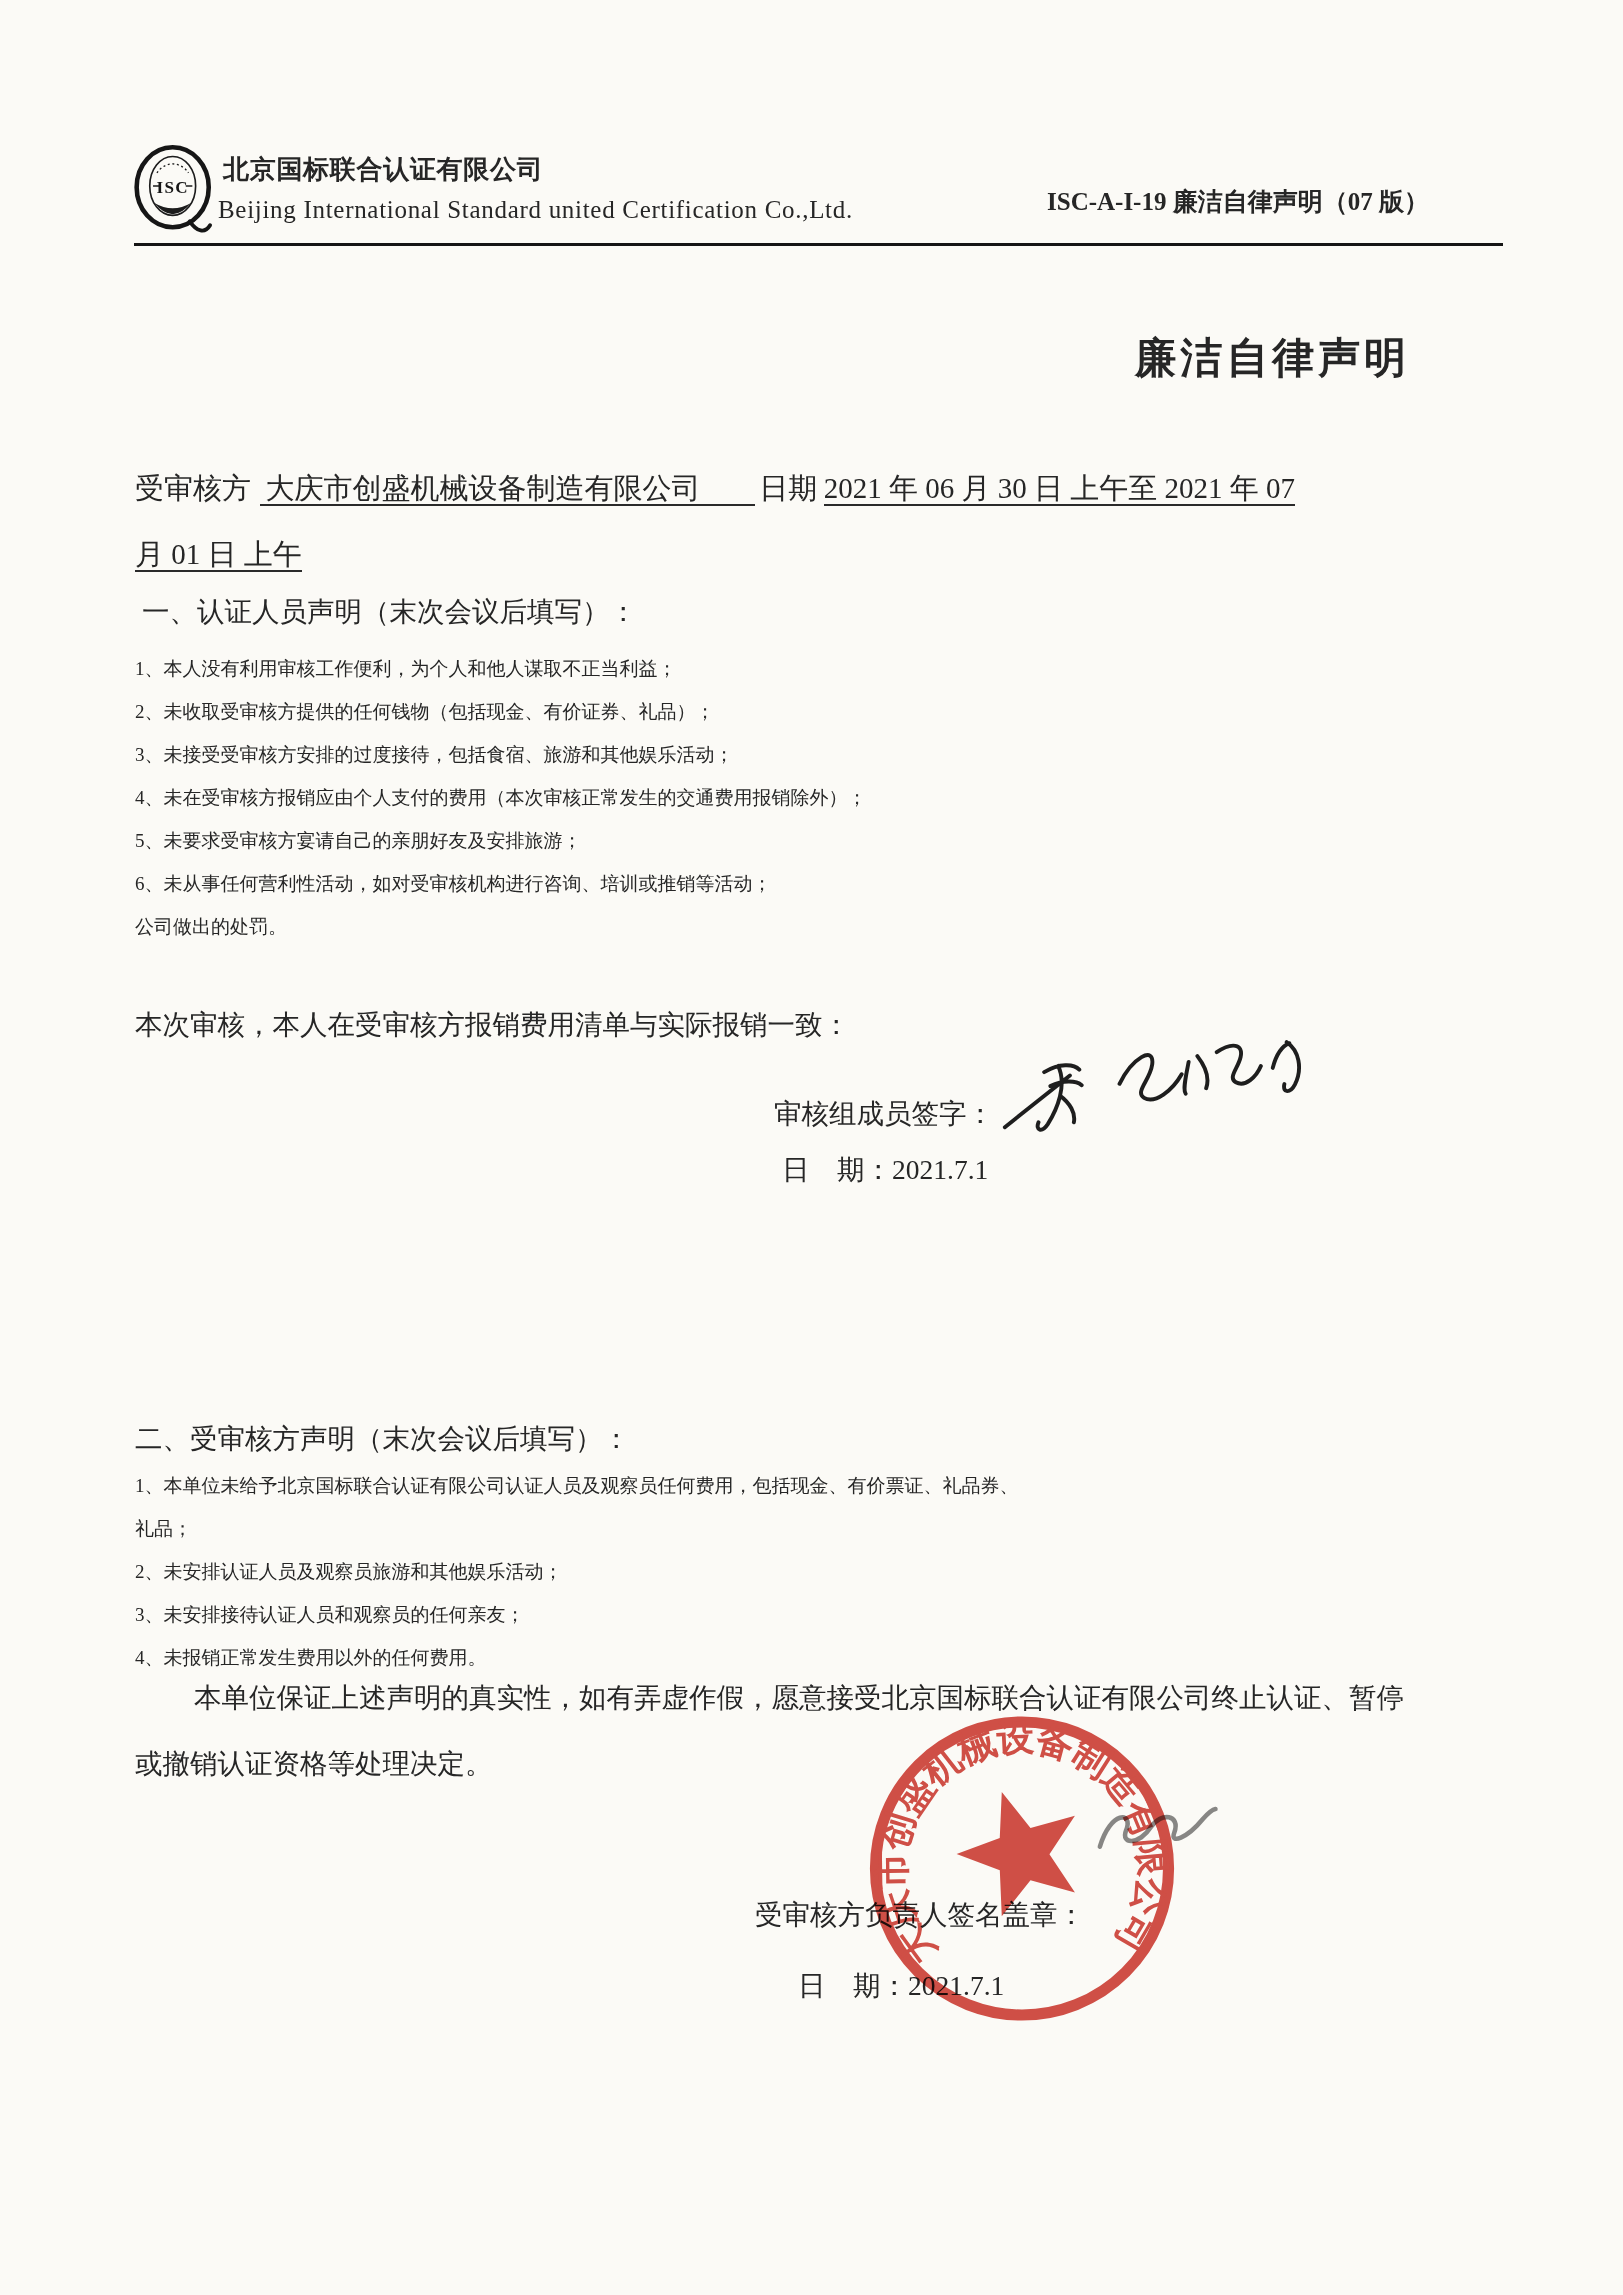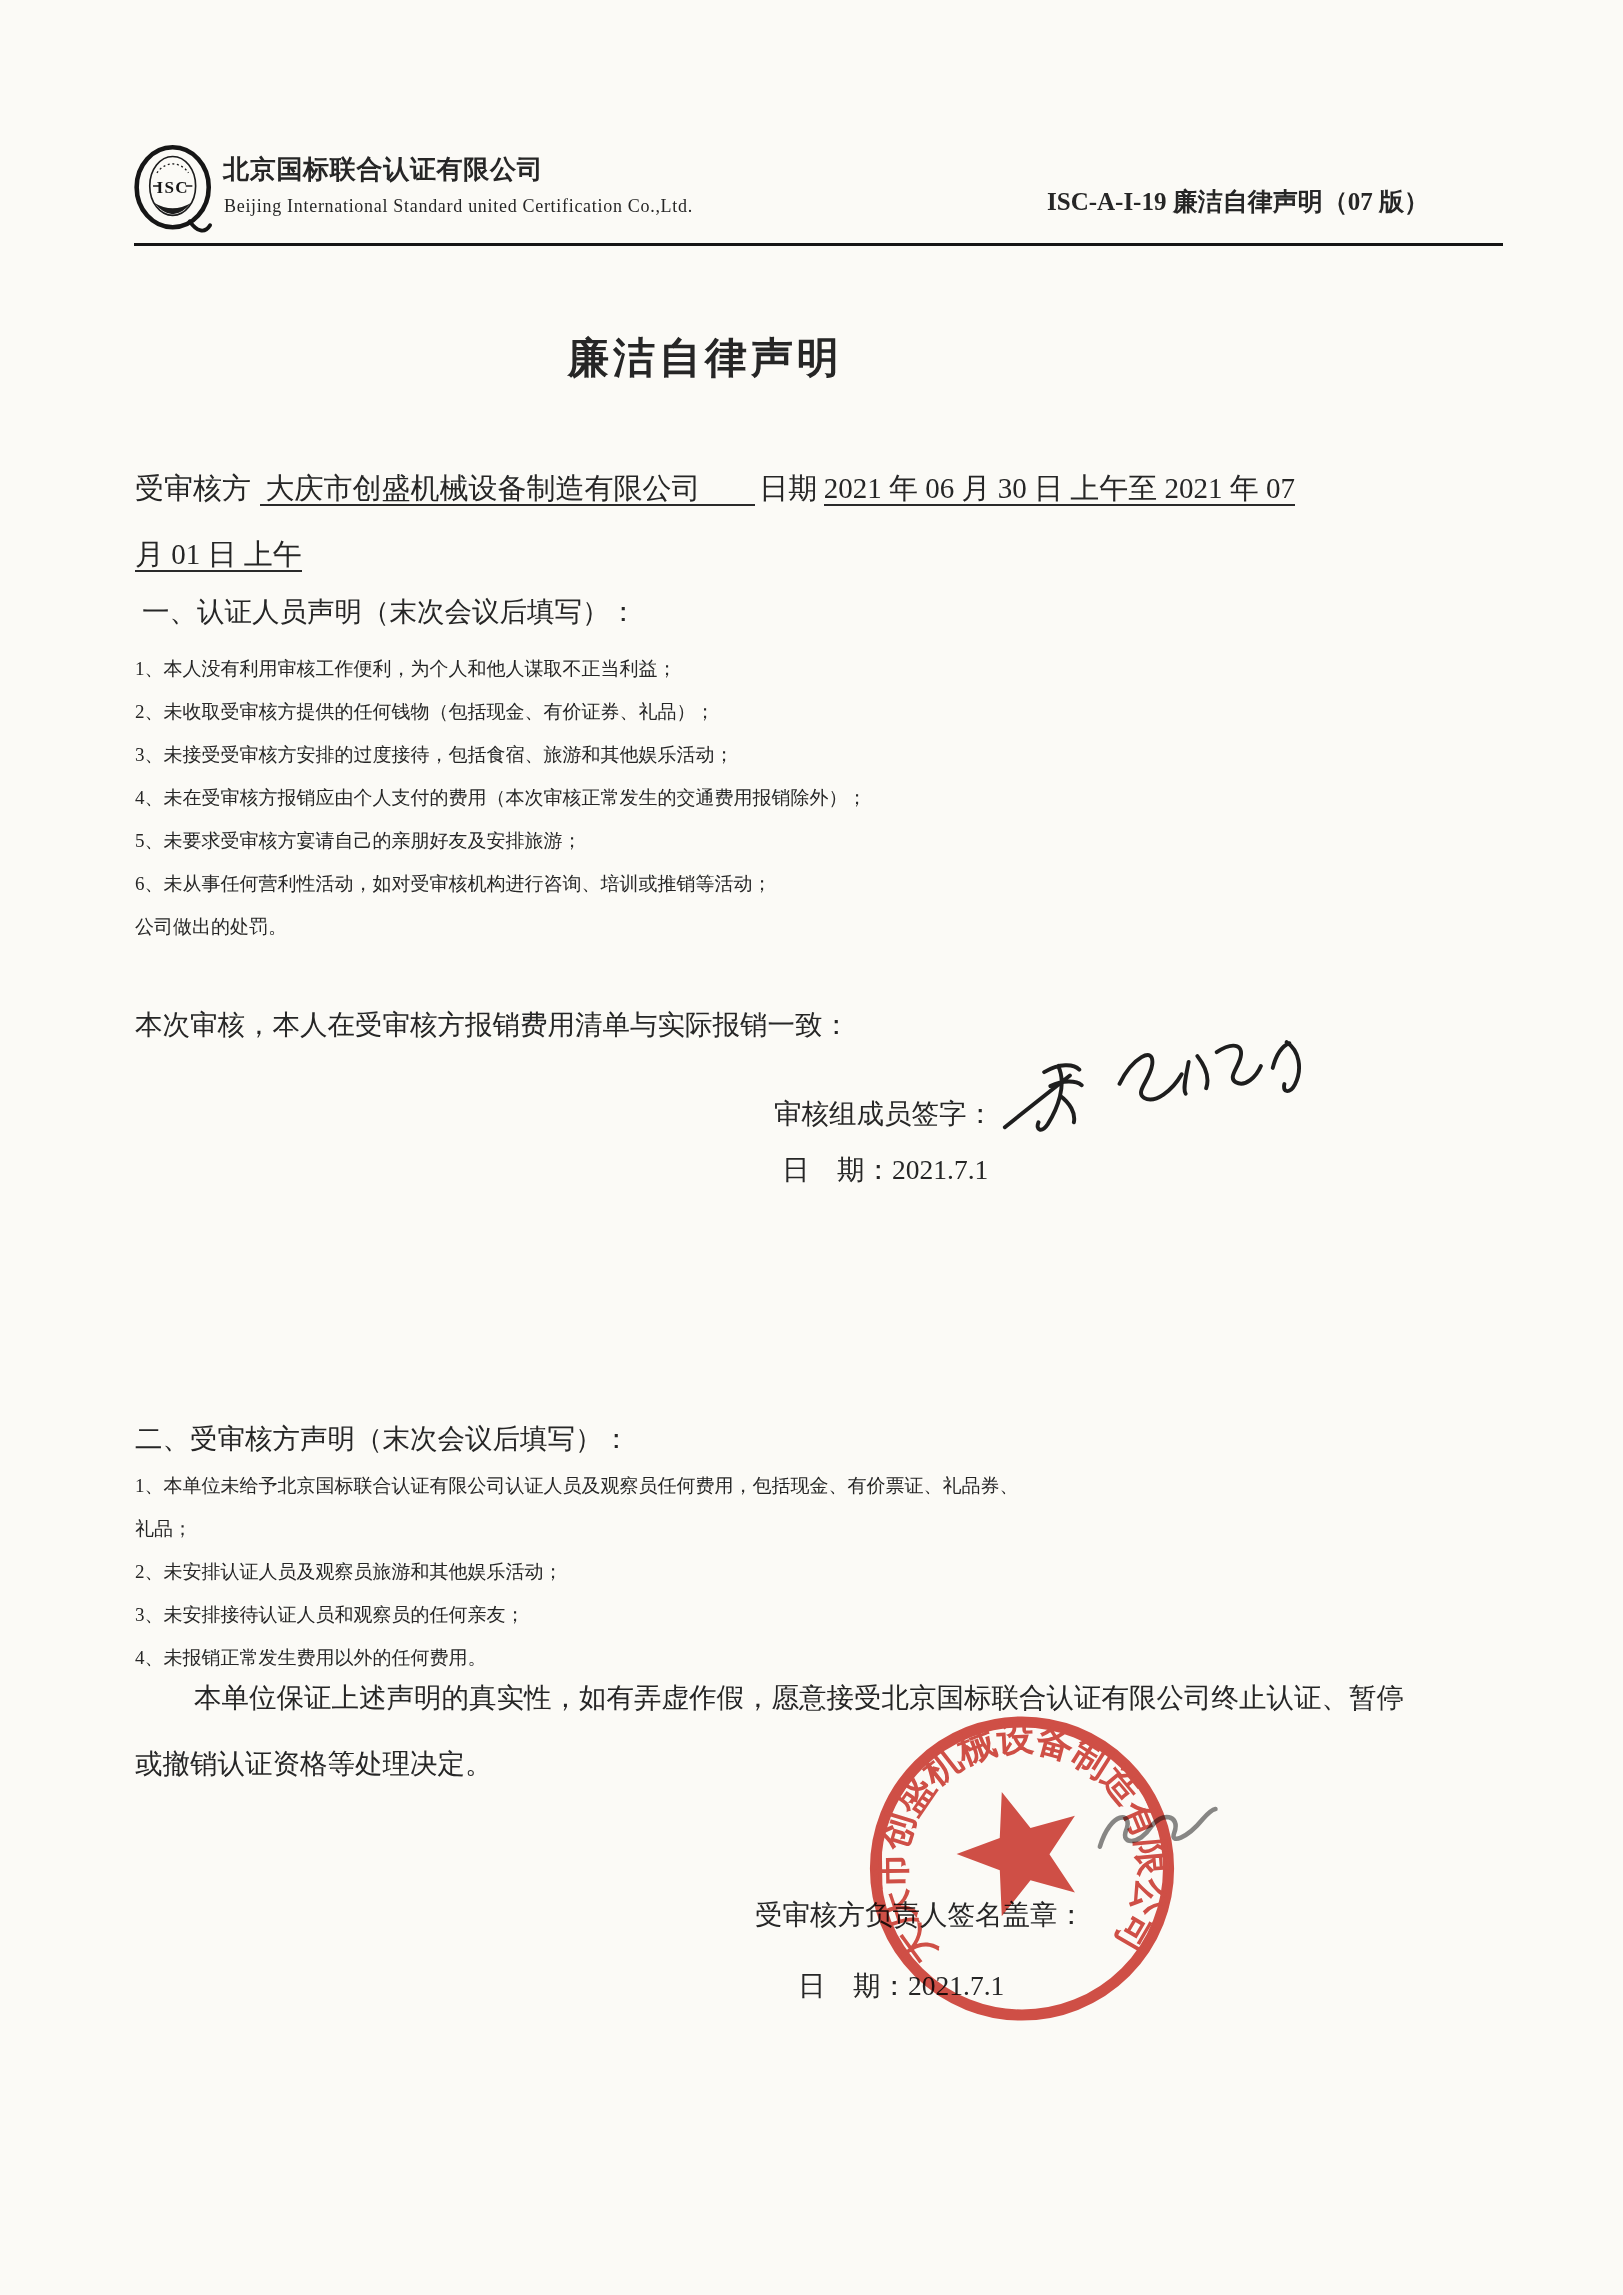--- a/index.html
+++ b/index.html
@@ -5,25 +5,25 @@
   html,body{margin:0;padding:0;}
   body{
     width:1623px;height:2295px;position:relative;overflow:hidden;
     background:#fbfaf6;
     font-family:"Liberation Serif","DejaVu Serif",serif;
     color:#262626;
   }
   .abs{position:absolute;}
   
   #company-cn{left:223px;top:152px;font-size:26px;font-weight:600;letter-spacing:0.7px;}
-  #company-en{left:224px;top:196px;font-size:18px;letter-spacing:0.7px;}
+  #company-en{left:218px;top:196px;font-size:25px;letter-spacing:0.7px;}
   #doc-code{left:1047px;top:185px;font-size:25px;font-weight:600;}
   #header-rule{left:134px;top:243px;width:1369px;height:3.3px;background:#151515;}
   
-  #doc-title{left:0;top:330px;width:1410px;text-align:center;
+  #doc-title{left:0;top:330px;width:1410px;text-align:right;
     font-family:"Liberation Sans","DejaVu Sans",sans-serif;
     font-size:42px;font-weight:700;letter-spacing:3.9px;}
   
   .line44{font-size:29px;line-height:43px;height:43px;white-space:nowrap;}
   #intro-line1{left:135px;top:467px;}
   #intro-line2{left:135px;top:533px;}
   .uline{border-bottom:2px solid #2a2a2a;}
   #intro-auditee{margin-left:9.2px;padding:0 55px 0 5.2px;}
   #intro-datelabel{margin-left:3.9px;margin-right:6.5px;}
   

